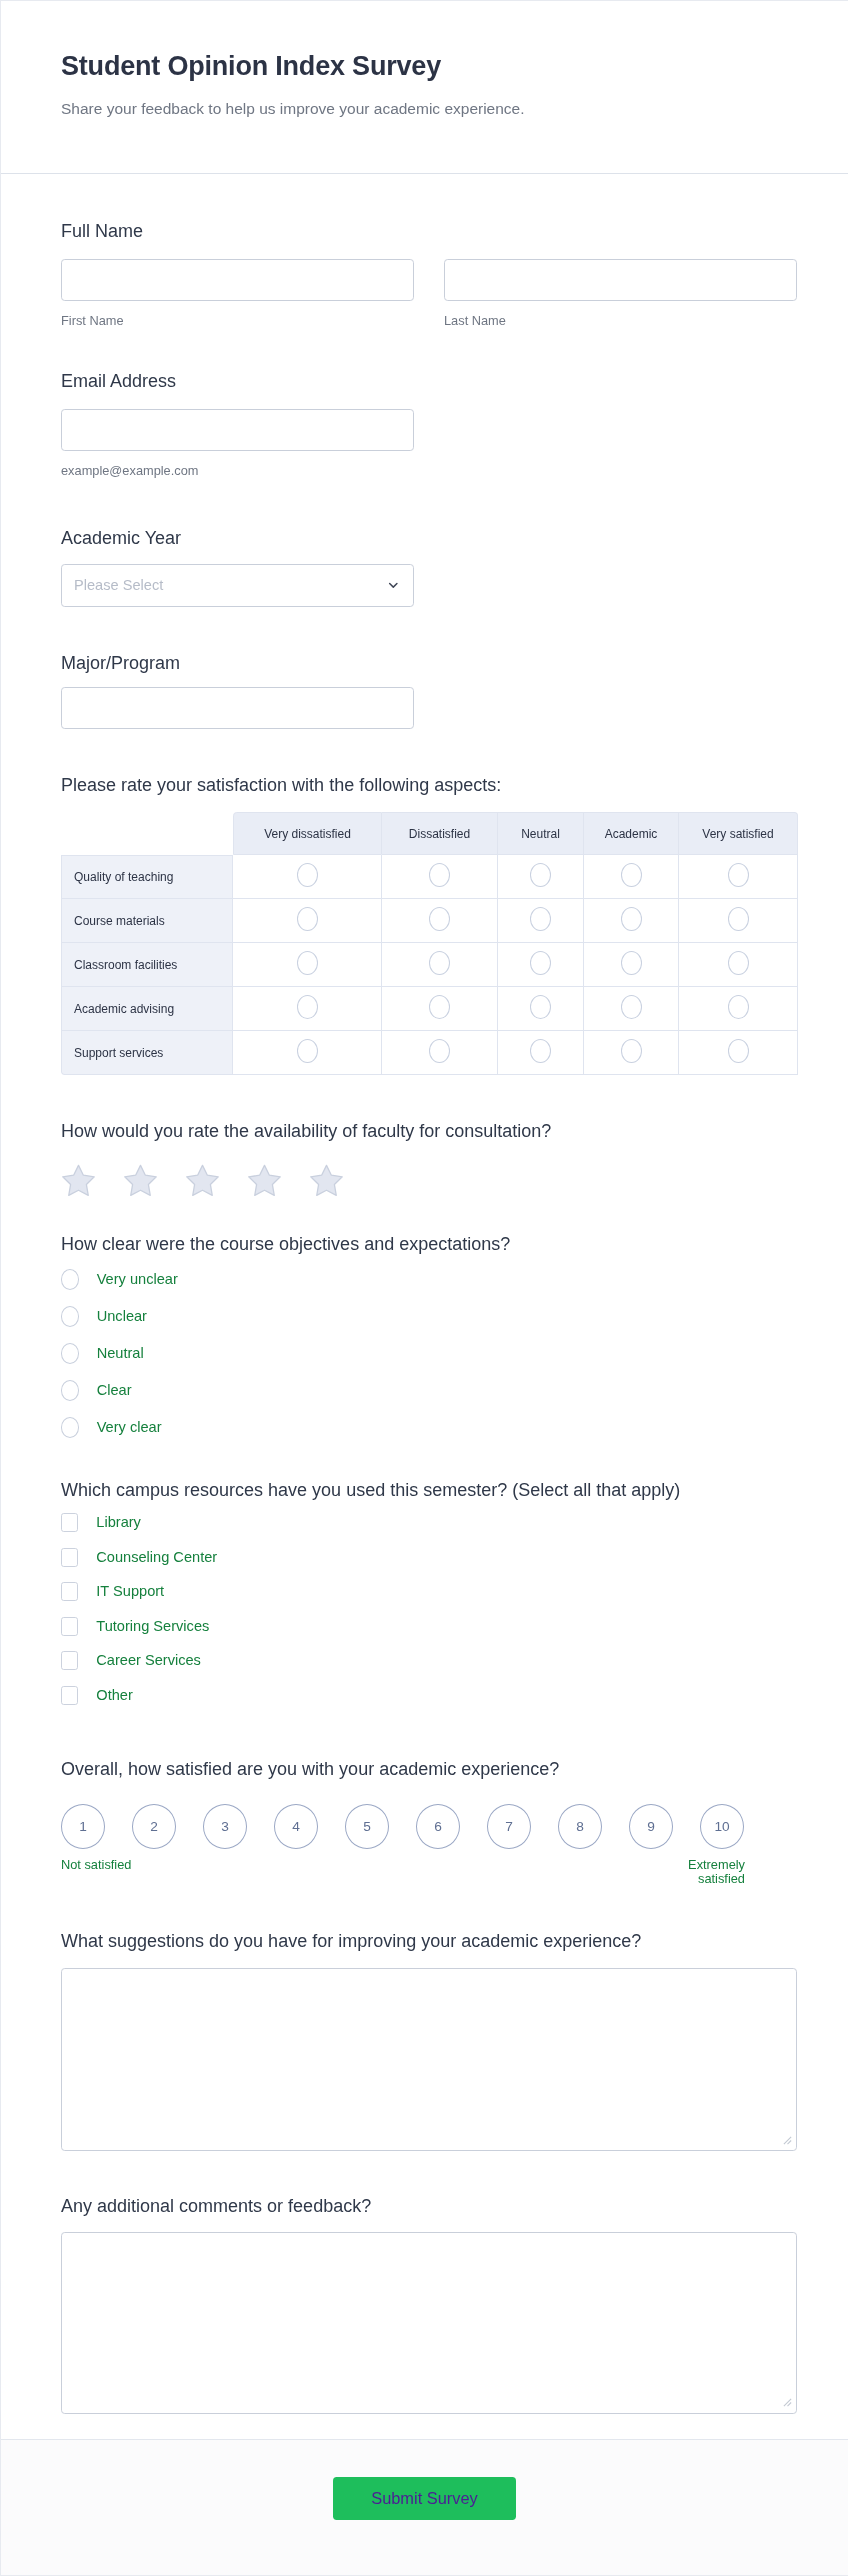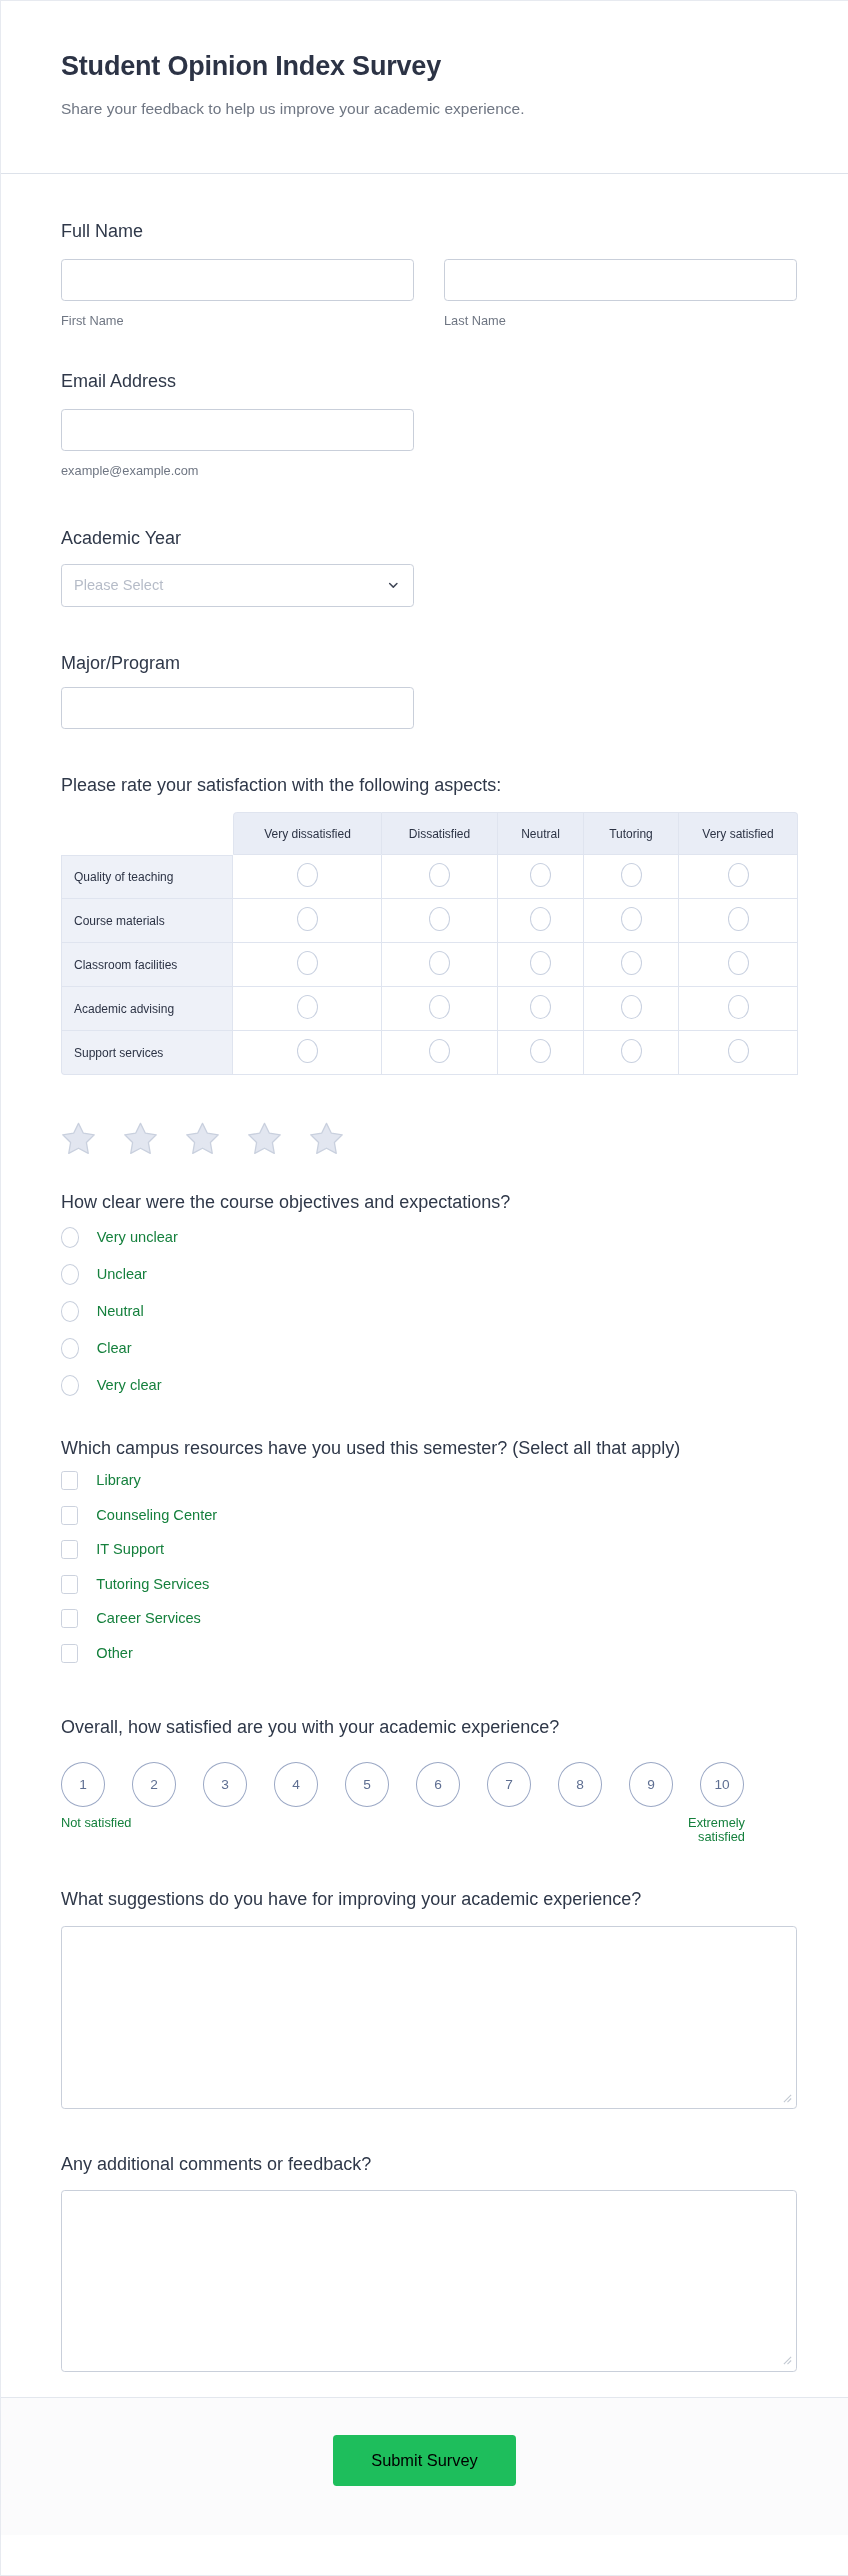--- a/index.html
+++ b/index.html
@@ -94,22 +94,22 @@
   textarea.big-text{
     box-sizing:border-box;width:736px;display:block;border:0.9px solid #c9cfda;border-radius:3.7px;background:#fff;
     resize:none;outline:none;font-family:"Liberation Sans","DejaVu Sans",sans-serif;font-size:14.6px;color:#2c3345;padding:9px 11px;
   }
   .ta-h200{height:183px;}
   .ta-h199{height:182px;}
   .resize-grip{position:absolute;right:4.6px;bottom:6.4px;}
   
   .form-footer{margin-top:25px;border-top:0.9px solid #e3e7ee;background:#fbfbfc;height:137px;}
   .submit-btn{
-    display:block;margin:37px auto 0 auto;width:183px;height:51px;border:none;border-radius:3.7px;
-    background:#1ebe5c;color:#000000;font-size:16.4px;font-weight:500;cursor:pointer;
+    display:block;margin:37px auto 0 auto;width:183px;height:43px;border:none;border-radius:3.7px;
+    background:#1ebe5c;color:#4c1d95;font-size:16.4px;font-weight:500;cursor:pointer;
     font-family:"Liberation Sans","DejaVu Sans",sans-serif;
   }
 </style>
 </head>
 <body>
 
 <div class="card">
 
   <div class="form-header">
     <h1 class="form-title">Student Opinion Index Survey</h1>
@@ -162,21 +162,21 @@
           <col style="width:86px">
             <col style="width:95px">
             <col style="width:119px">
         </colgroup>
         <thead>
             <tr id="matrix-head-row">
               <th class="corner"></th>
               <th>Very dissatisfied</th>
               <th>Dissatisfied</th>
               <th>Neutral</th>
-              <th>Tutoring</th>
+              <th>Academic</th>
               <th>Very satisfied</th>
             </tr>
           </thead>
         <tbody id="matrix-body">
             <tr>
               <th>Quality of teaching</th>
               <td><span class="matrix-radio"></span></td>
               <td><span class="matrix-radio"></span></td>
               <td><span class="matrix-radio"></span></td>
               <td><span class="matrix-radio"></span></td>
@@ -212,20 +212,21 @@
               <td><span class="matrix-radio"></span></td>
               <td><span class="matrix-radio"></span></td>
               <td><span class="matrix-radio"></span></td>
               <td><span class="matrix-radio"></span></td>
             </tr>
           </tbody>
       </table>
     </div>
 
     <div id="q-stars">
+      <div class="q-label">How would you rate the availability of faculty for consultation?</div>
       <div class="stars-row" id="stars-row">
           <svg class="star-svg" width="35" height="35" viewBox="0 0 38 38">
             <polygon points="19,1.5 24.3,12.2 36.1,13.9 27.6,22.3 29.6,34.1 19,28.5 8.4,34.1 10.4,22.3 1.9,13.9 13.7,12.2" fill="#e2e6f0" stroke="#c9d0de" stroke-width="1.4" stroke-linejoin="round"></polygon>
           </svg>
           <svg class="star-svg" width="35" height="35" viewBox="0 0 38 38">
             <polygon points="19,1.5 24.3,12.2 36.1,13.9 27.6,22.3 29.6,34.1 19,28.5 8.4,34.1 10.4,22.3 1.9,13.9 13.7,12.2" fill="#e2e6f0" stroke="#c9d0de" stroke-width="1.4" stroke-linejoin="round"></polygon>
           </svg>
           <svg class="star-svg" width="35" height="35" viewBox="0 0 38 38">
             <polygon points="19,1.5 24.3,12.2 36.1,13.9 27.6,22.3 29.6,34.1 19,28.5 8.4,34.1 10.4,22.3 1.9,13.9 13.7,12.2" fill="#e2e6f0" stroke="#c9d0de" stroke-width="1.4" stroke-linejoin="round"></polygon>
           </svg>

